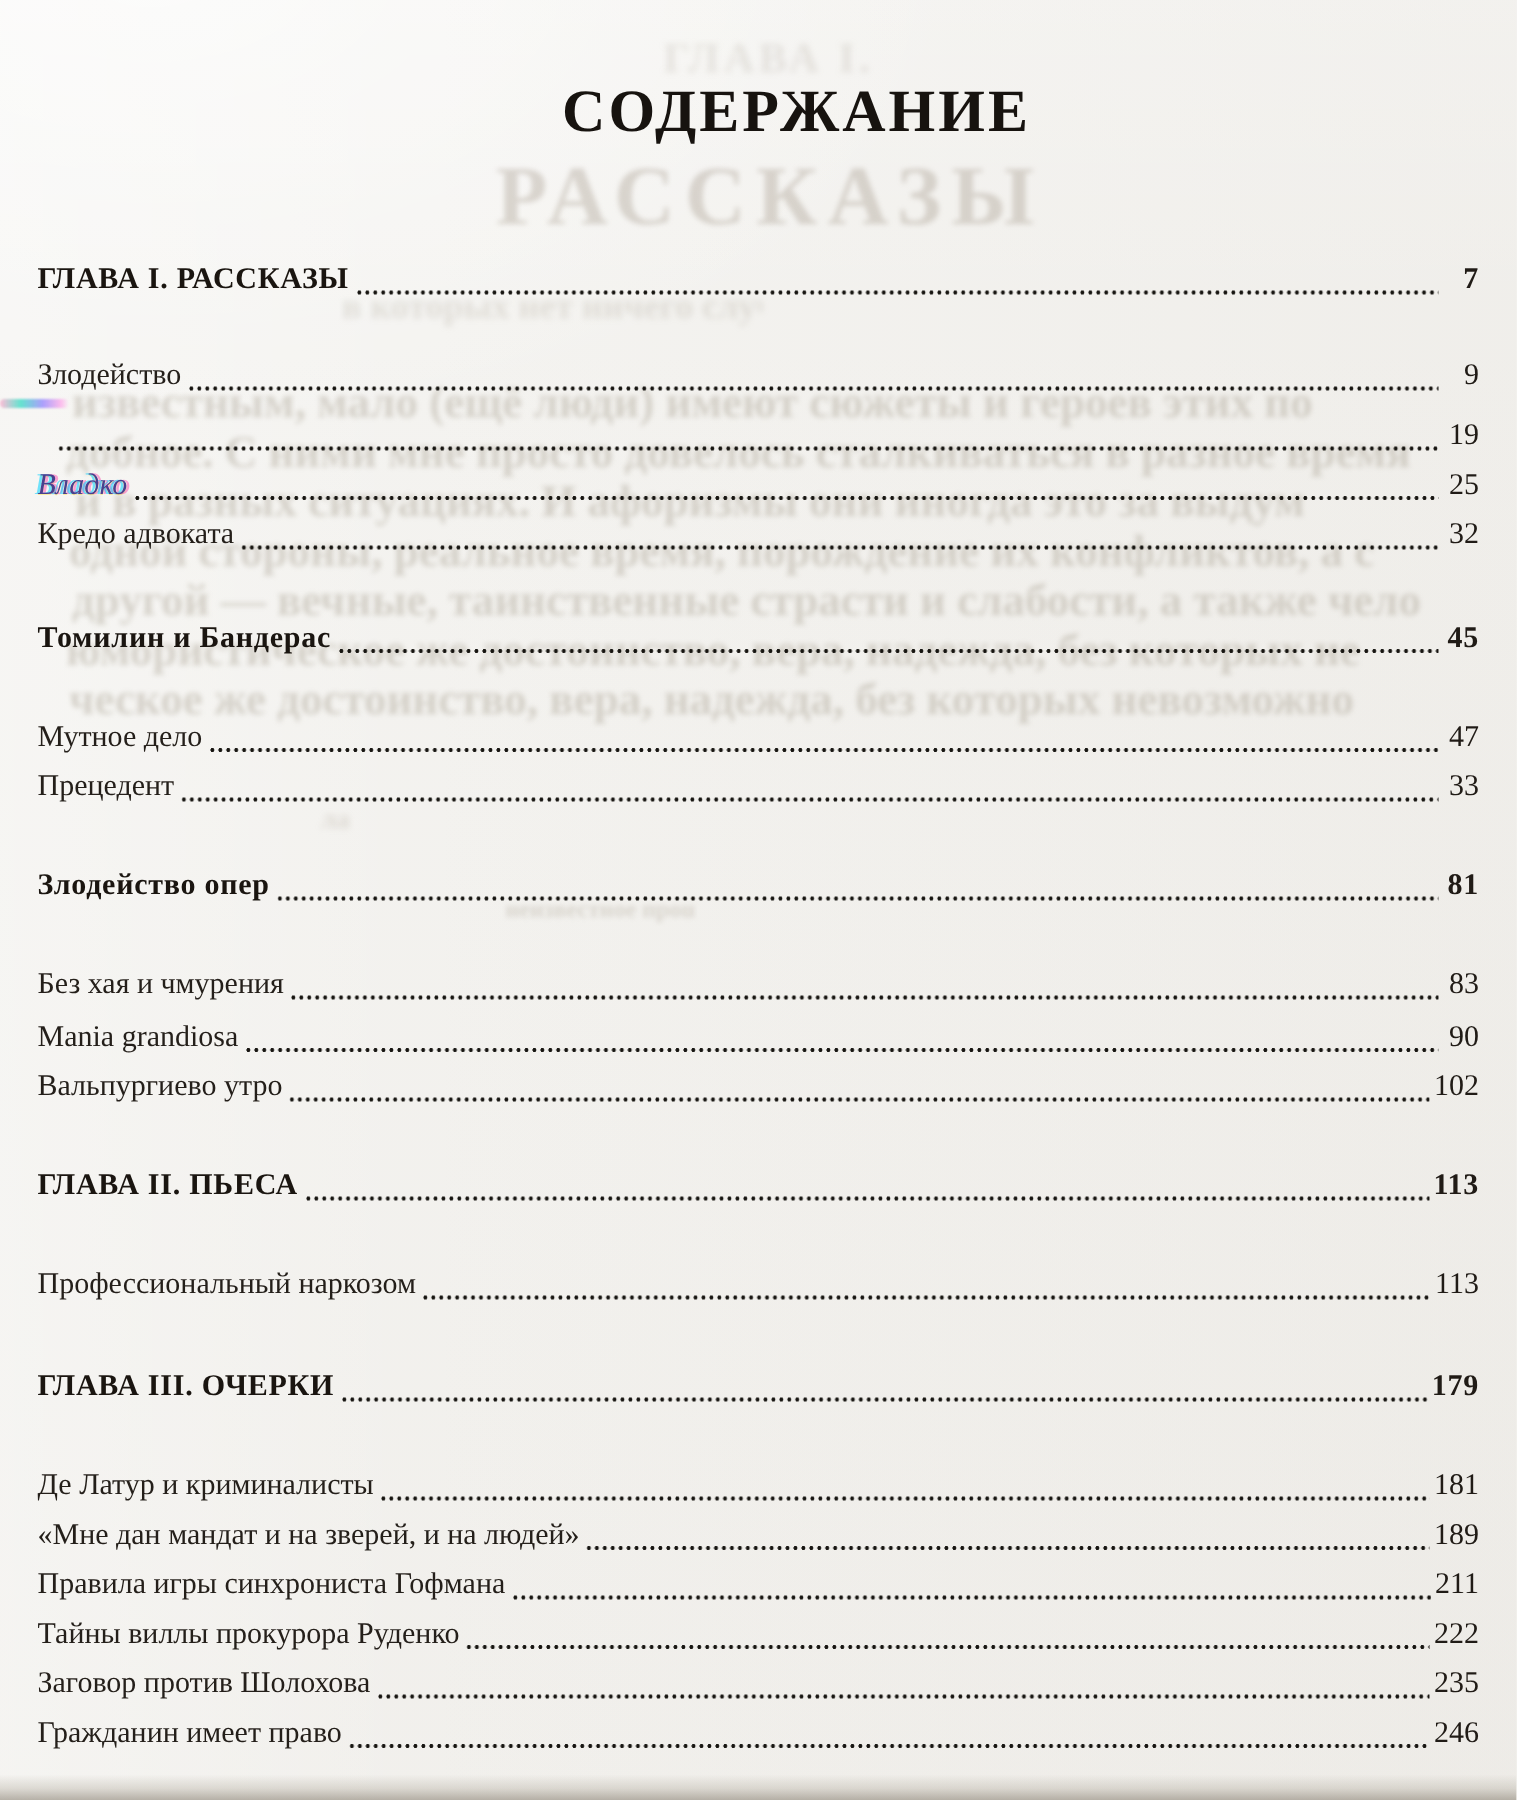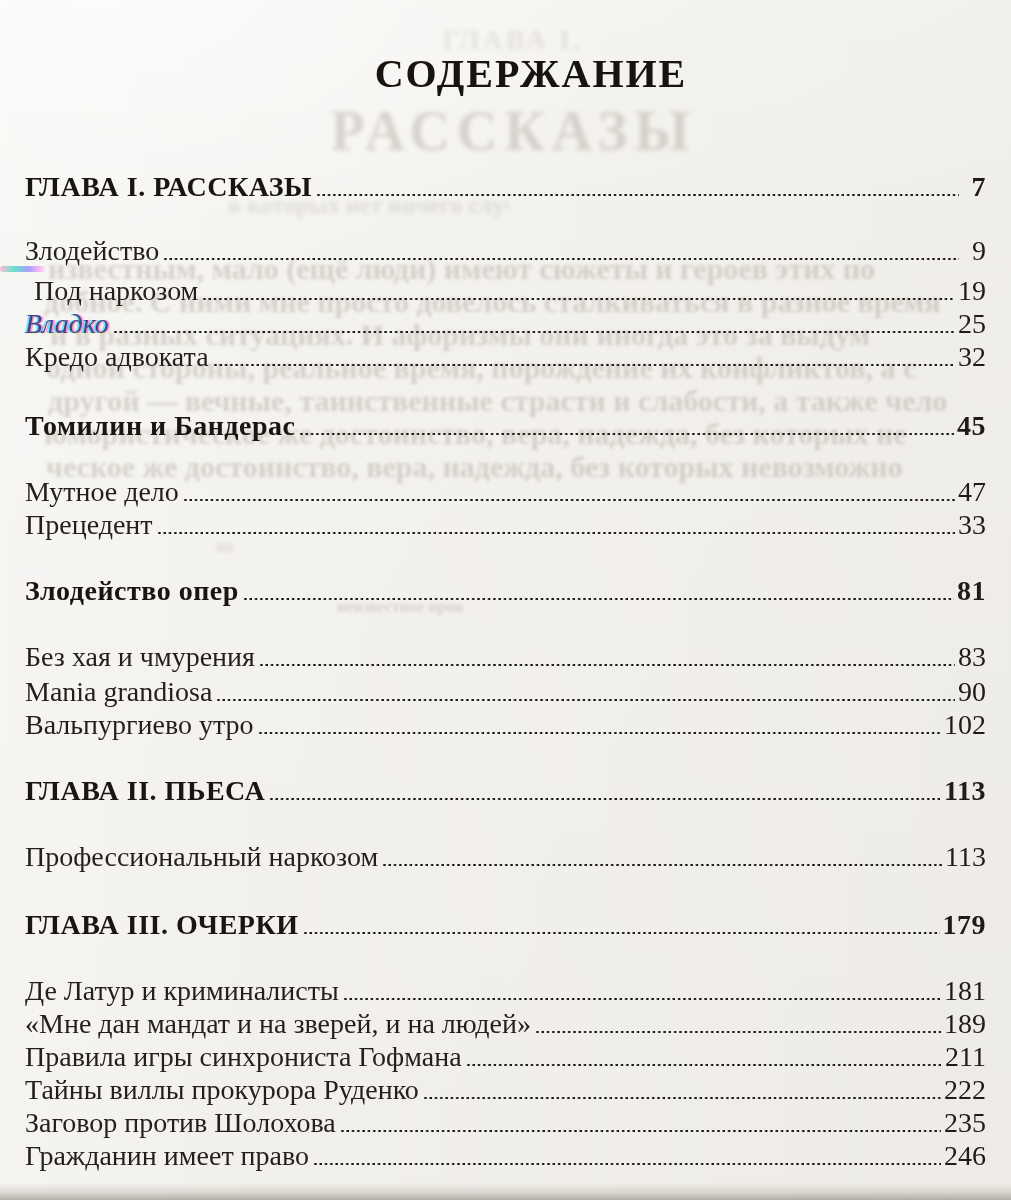--- a/index.html
+++ b/index.html
@@ -68,21 +68,21 @@
   }
 
   
   .toc {
     position: relative; z-index: 1;
     margin-top: 74px;
     padding: 0 25px 0 25px;
   }
   .toc-row {
     display: flex; align-items: baseline;
-    line-height: 33px; font-size: 28px;
+    line-height: 33px; font-size: 20px;
     color: #241f1a;
   }
   .toc-row.b { font-weight: 700; color: #1a1510; letter-spacing: .5px; }
   .toc-row.indent { padding-left: 9px; }
   .toc-title { white-space: pre; }
   .toc-row.it-fringe .toc-title {
     font-style: italic;
     color: #4a3f8f;
     text-shadow: -2px 0 0 rgba(0,210,255,.55), 2px 0 0 rgba(255,0,150,.35), 0 1px 0 rgba(250,220,0,.35);
   }
@@ -132,21 +132,20 @@
         <span class="toc-title">ГЛАВА I. РАССКАЗЫ</span>
         <span class="toc-dots"></span>
         <span class="toc-page">7</span>
       </div>
       <div class="toc-row  sp31">
         <span class="toc-title">Злодейство</span>
         <span class="toc-dots"></span>
         <span class="toc-page">9</span>
       </div>
       <div class="toc-row  sp7 indent">
-        <span class="toc-title">Под наркозом</span>
         <span class="toc-dots"></span>
         <span class="toc-page">19</span>
       </div>
       <div class="toc-row it-fringe sp0">
         <span class="toc-title">Владко</span>
         <span class="toc-dots"></span>
         <span class="toc-page">25</span>
       </div>
       <div class="toc-row  sp0">
         <span class="toc-title">Кредо адвоката</span>

